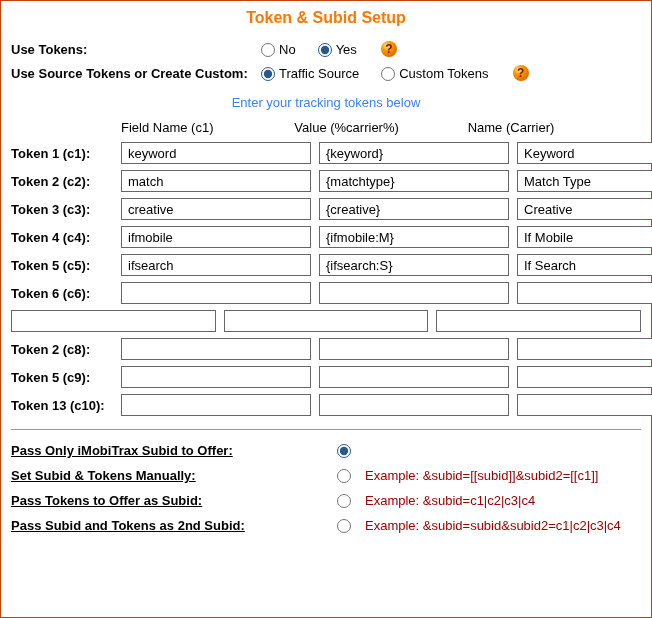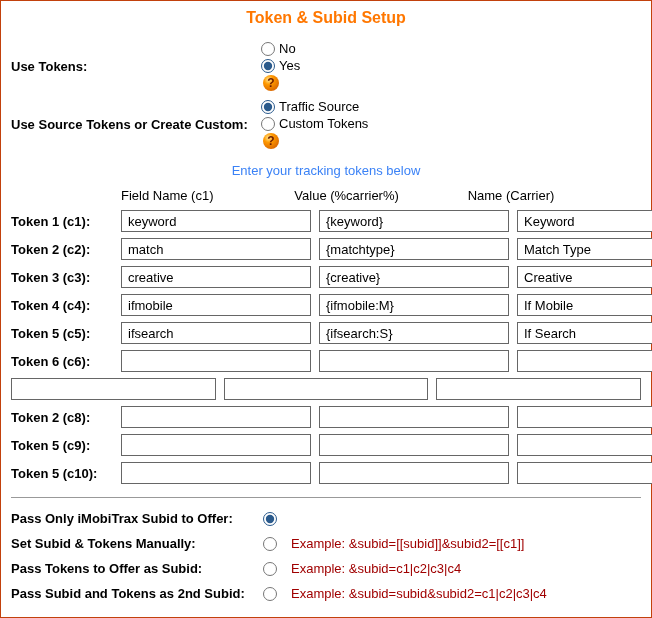--- a/index.html
+++ b/index.html
@@ -27,23 +27,22 @@
     align-items: center;
     padding: 4px 0;
   }
   .label-bold {
     font-weight: bold;
     width: 250px;
     flex-shrink: 0;
   }
   .opts {
     display: flex;
-    align-items: flex-start;
-    gap: 2px;
-    flex-direction: column;
+    align-items: flex-end;
+    gap: 8px;
   }
   .opt {
     display: inline-flex;
     align-items: center;
     margin-right: 14px;
   }
   .opt input { margin-right: 4px; }
   .help-icon {
     display: inline-flex;
     width: 16px;
@@ -96,23 +95,24 @@
     border: none;
     border-top: 1px solid #999;
     margin: 10px 0 8px 0;
   }
   .sub-row {
     display: flex;
     align-items: center;
     padding: 5px 0;
   }
   .sub-label {
-    width: 252px;
+    width: 326px;
     flex-shrink: 0;
     font-weight: bold;
+    text-decoration: underline;
   }
   .sub-radio {
     margin-right: 14px;
   }
   .example {
     color: #a00000;
   }
   input[type=radio] {
     accent-color: #2a5a8c;
     width: 14px;
@@ -211,21 +211,21 @@
           <input type="text" style="">
           <input type="text" style="">
         </div>
         <div class="token-row">
           <div class="token-label">Token 5 (c9):</div>
           <input type="text" style="">
           <input type="text" style="">
           <input type="text" style="">
         </div>
         <div class="token-row">
-          <div class="token-label">Token 5 (c10):</div>
+          <div class="token-label">Token 13 (c10):</div>
           <input type="text" style="">
           <input type="text" style="">
           <input type="text" style="">
         </div>
       </div>
 </div>
 
 <hr class="sep">
 
 <div class="sub-row">

